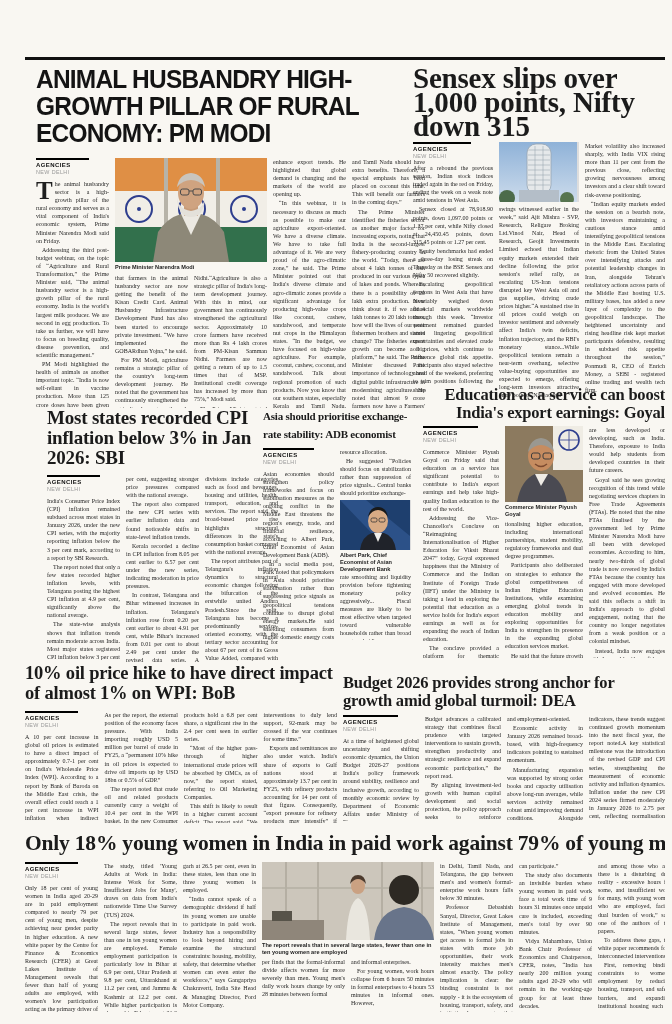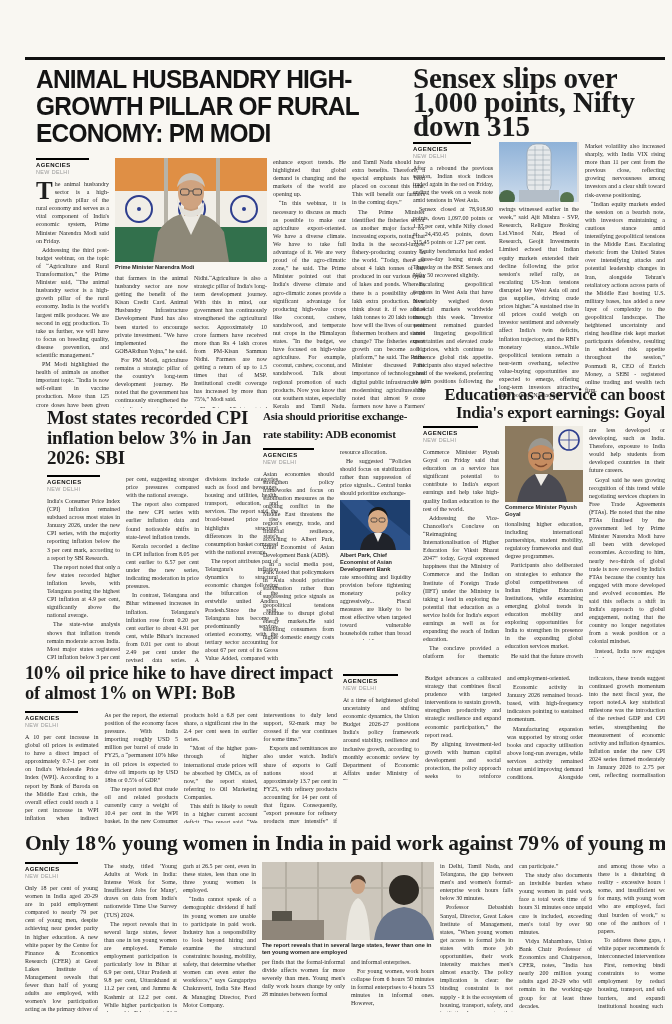--- a/index.html
+++ b/index.html
@@ -349,20 +349,21 @@
           <p>This shift is likely to result in a higher current account deficit. The report said, “We expect currency to trade in the range of 91-92/$. RBI</p>
         </div>
       <div class="txt">
           <p>interventions to duly lend support, 92-mark may be crossed if the war continues for some time.”</p>
           <p>Exports and remittances are also under watch. India's share of exports to Gulf nations stood at approximately 13.7 per cent in FY25, with refinery products accounting for 14 per cent of that figure. Consequently, “export pressure for refinery products may intensify” if regional de-escalation is delayed.</p>
         </div>
     </div>
   </section>
 
   <section class="art" id="sec-budget">
+    <h2 class="hl-serif">Budget 2026 provides strong anchor for growth amid global turmoil: DEA</h2>
     <div class="budget-grid">
       <div>
         <div class="byline">
           <div class="agency">AGENCIES</div>
           <div class="loc">NEW DELHI</div>
         </div>
         <div class="txt">
             <p>At a time of heightened global uncertainty and shifting economic dynamics, the Union Budget 2026-27 positions India's policy framework around stability, resilience and inclusive growth, according to monthly economic review by Department of Economic Affairs under Ministry of Finance.</p>
           </div>
       </div>

